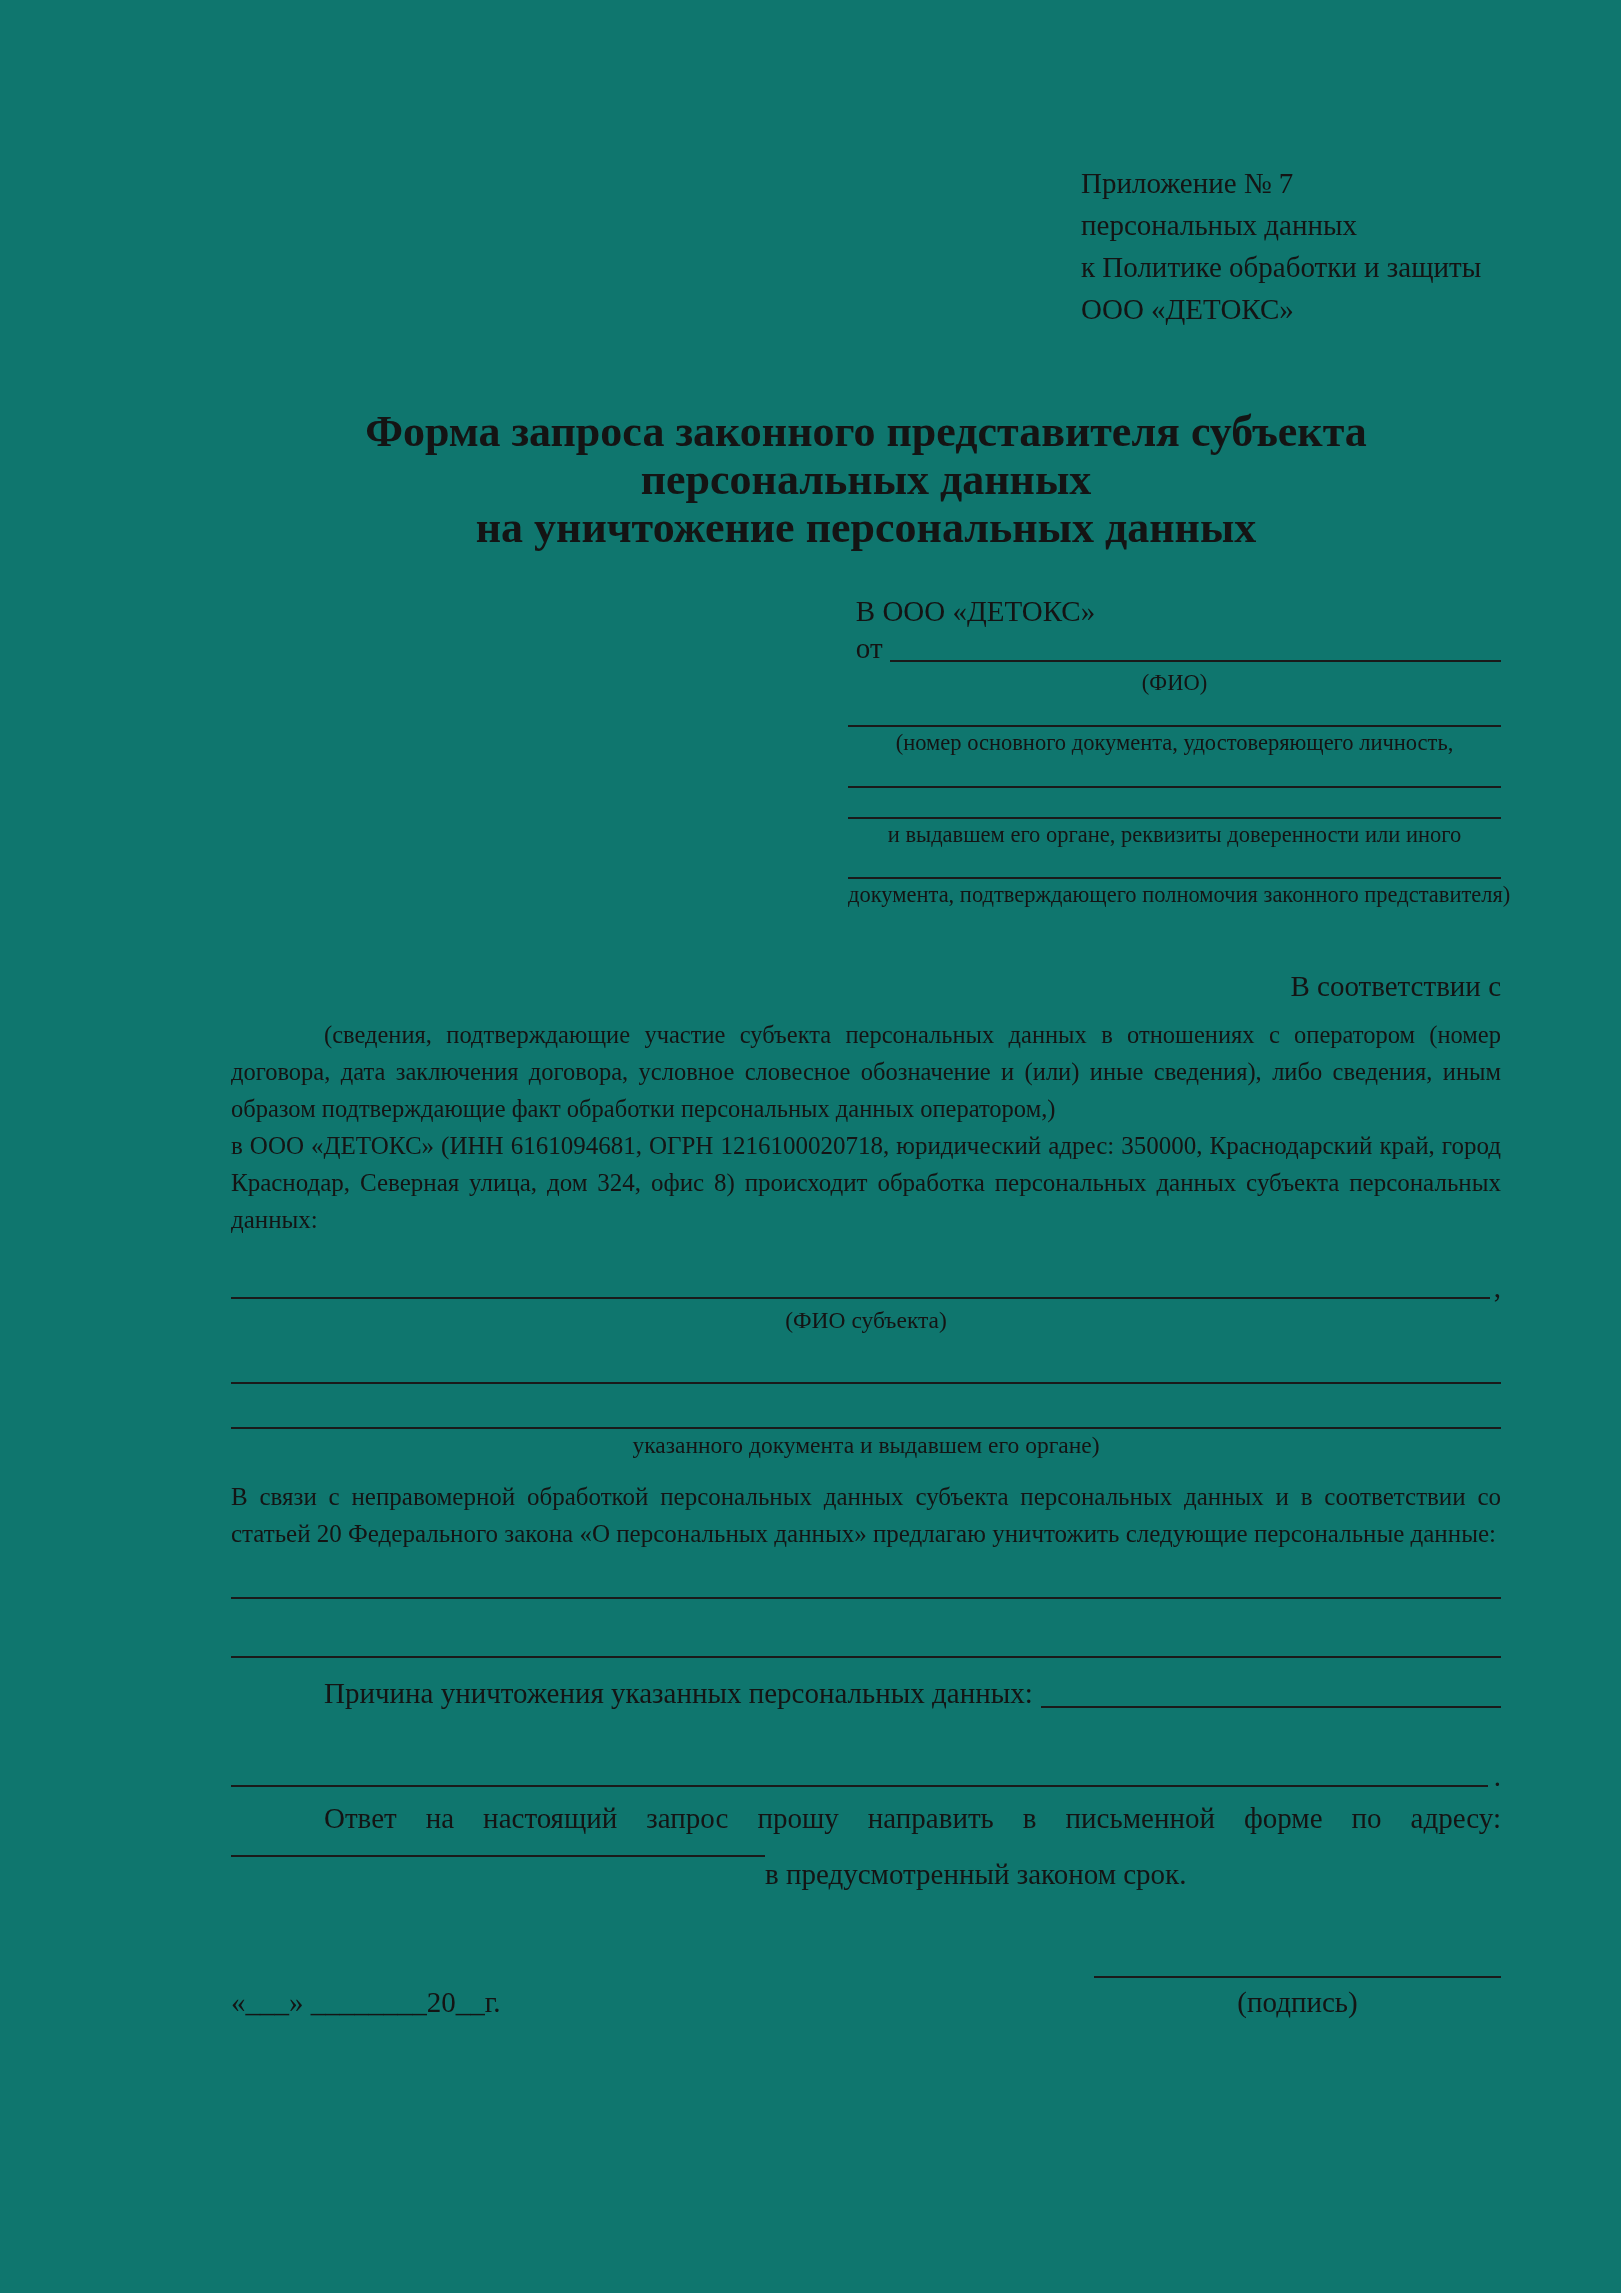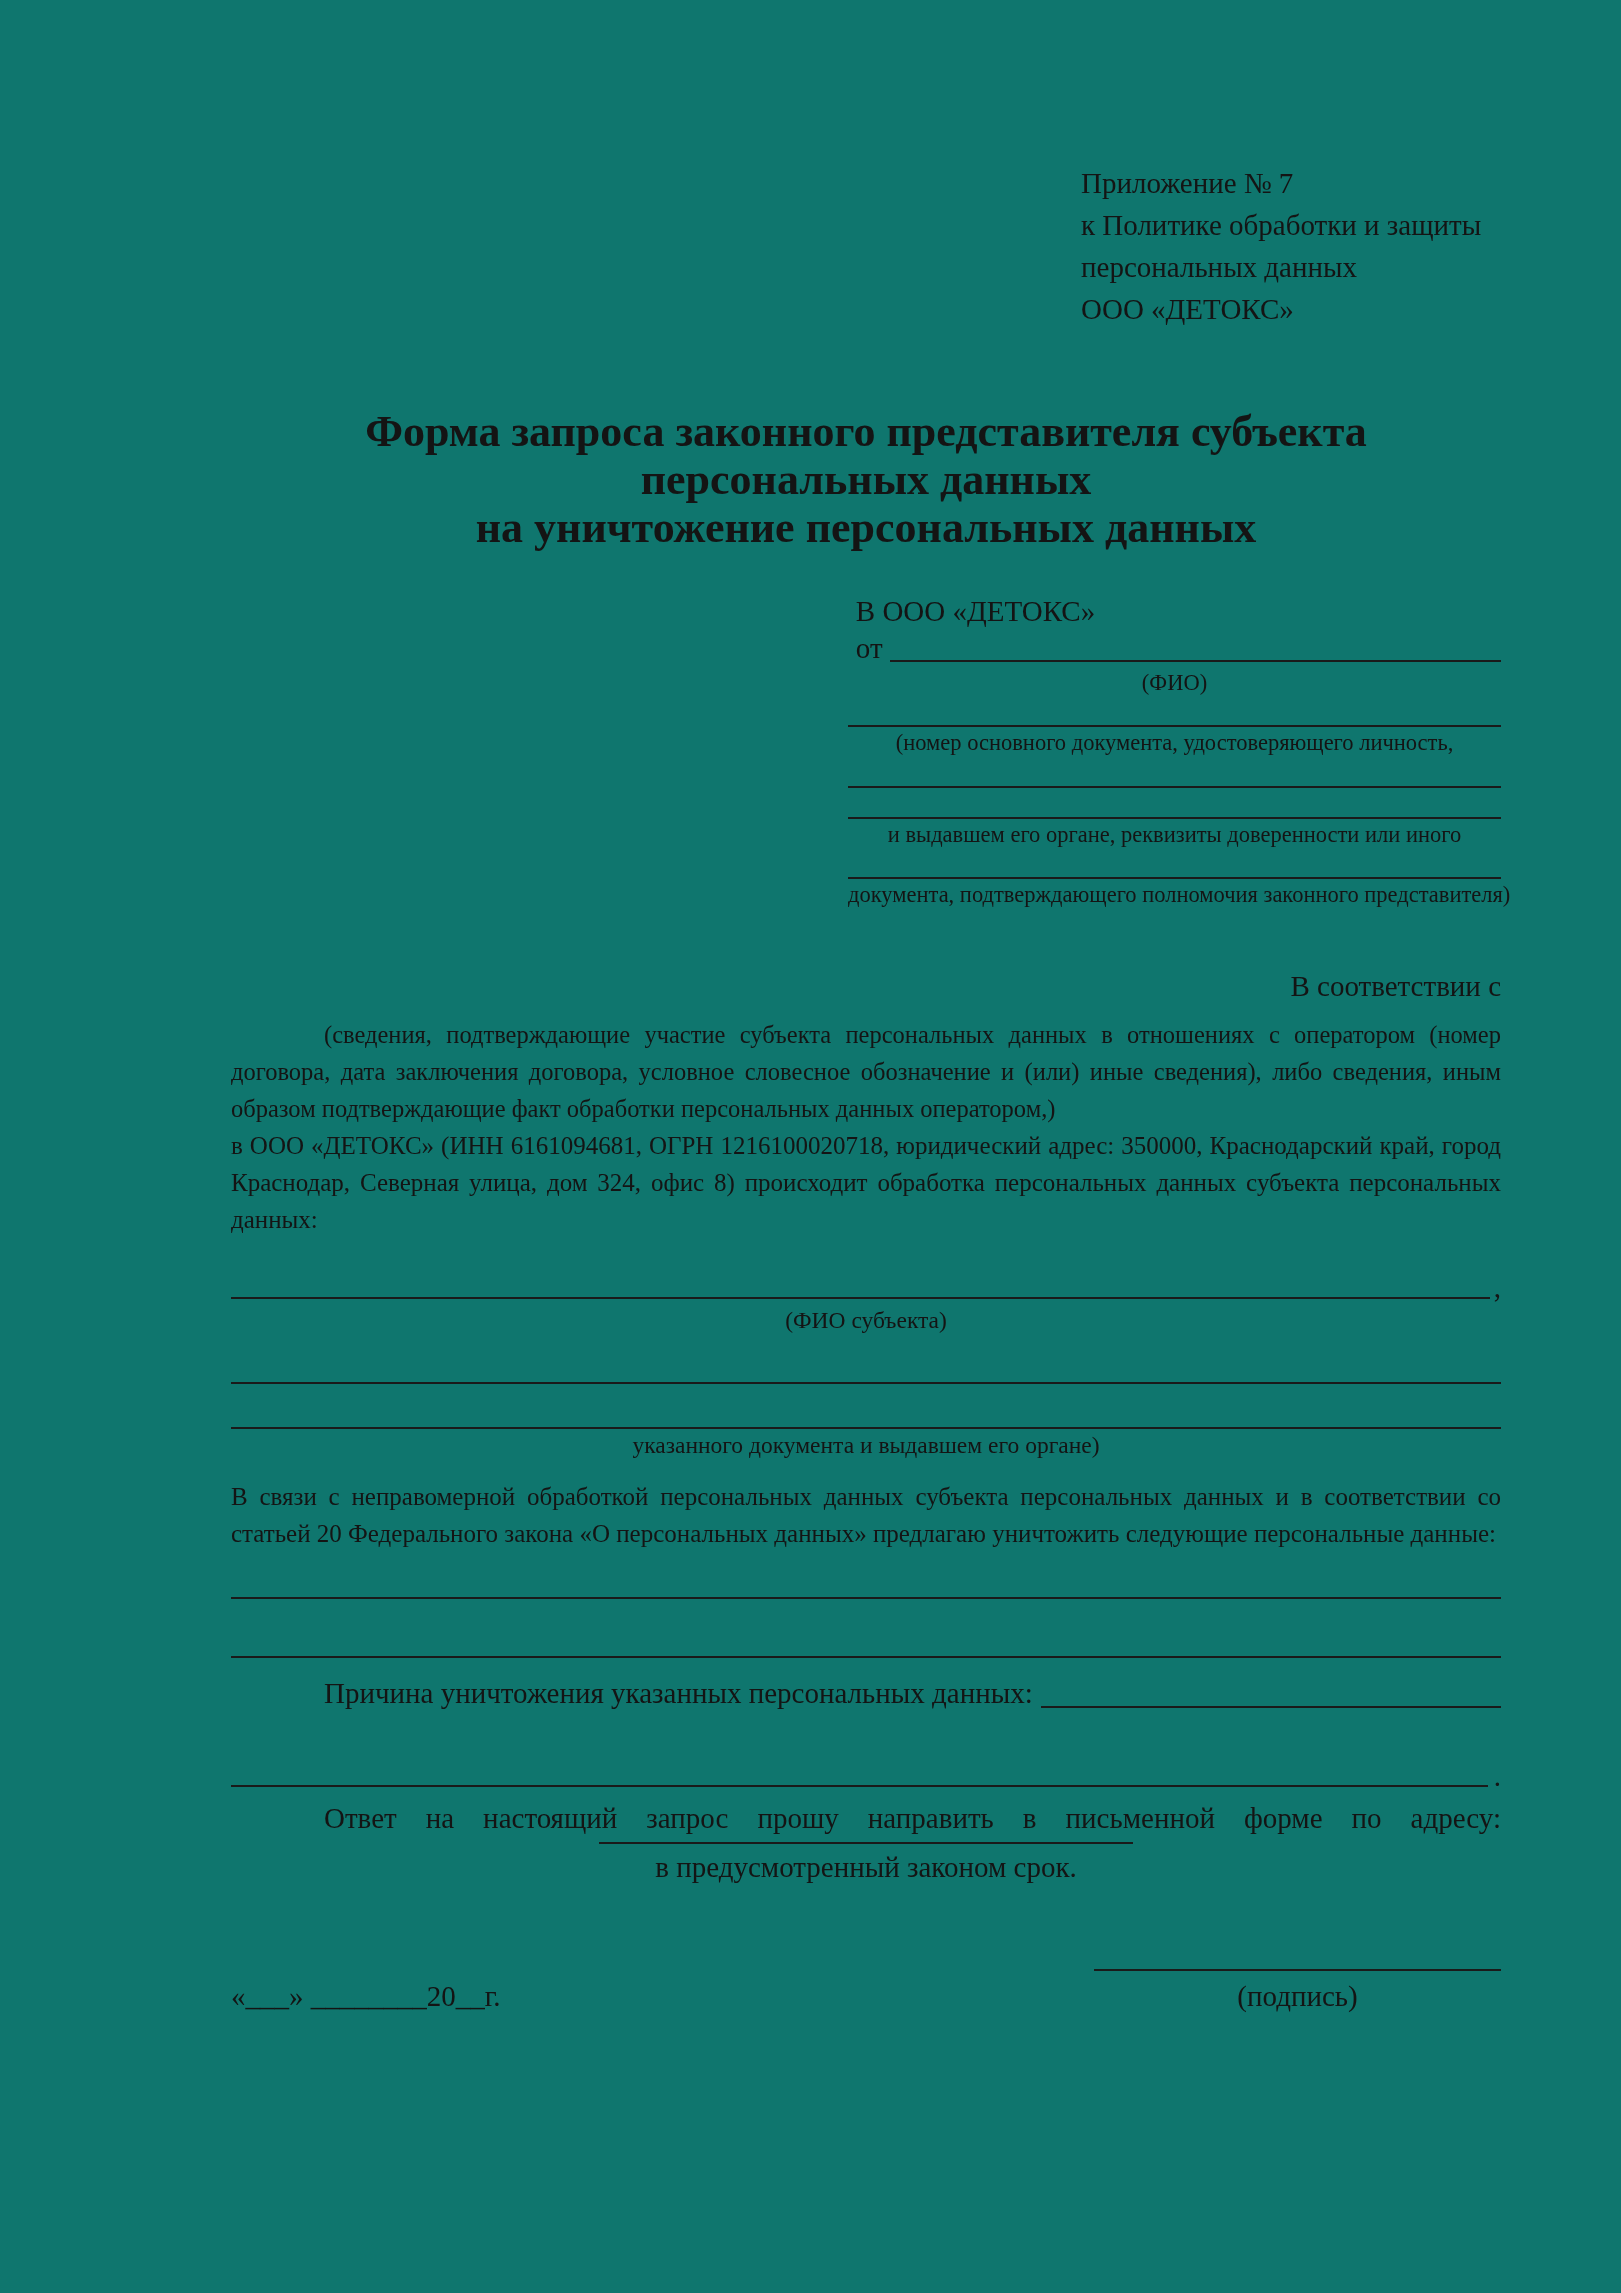--- a/index.html
+++ b/index.html
@@ -35,36 +35,36 @@
   .capwide{font-size:23.5px;line-height:29px;text-align:center;white-space:nowrap;margin-top:2px;}
   .req{margin-top:17.6px;}
   .blankline{border-bottom:2.9px solid #1a1a1a;height:0;}
   .bl1{margin-top:45px;}
   .bl2{margin-top:57px;}
   .reason-row{display:flex;align-items:flex-end;margin-top:15.7px;font-size:29px;line-height:39px;}
   .reason-row .lbl{margin-left:93px;white-space:nowrap;}
   .dot-row{display:flex;align-items:flex-end;margin-top:47px;font-size:29px;line-height:33px;}
   .dot-row .fillwide{flex:1 1 auto;border-bottom:2.9px solid #1a1a1a;margin:0 5.9px 5.9px 0;}
   .answer{font-size:29px;line-height:39px;text-align:justify;text-align-last:justify;text-indent:93px;margin-top:5.9px;}
-  .answer2{display:flex;align-items:center;font-size:29px;line-height:39px;margin-top:4px;flex-direction:column;}
+  .answer2{display:flex;align-items:flex-start;font-size:29px;line-height:39px;margin-top:17px;}
   .answer2 .seg{width:534px;border-bottom:2.9px solid #1a1a1a;margin-bottom:4.9px;}
   
   .footer{display:flex;justify-content:space-between;align-items:flex-end;margin-top:82px;font-size:29px;line-height:39px;}
   .sig{display:flex;align-items:center;flex-direction:column;}
   .sig .seg{width:407px;border-bottom:2.9px solid #1a1a1a;margin-bottom:5.9px;}
 </style>
 </head>
 <body>
 
 <div class="page">
 
   <div class="appendix">
     <div>Приложение № 7</div>
+    <div>персональных данных</div>
     <div>к Политике обработки и защиты</div>
-    <div>персональных данных</div>
     <div>ООО «ДЕТОКС»</div>
   </div>
 
   <div class="doc-title">
     <div>Форма запроса законного представителя субъекта персональных данных</div>
     <div>на уничтожение персональных данных</div>
   </div>
 
   <div class="addr">
     <div class="org">В ООО «ДЕТОКС»</div>

